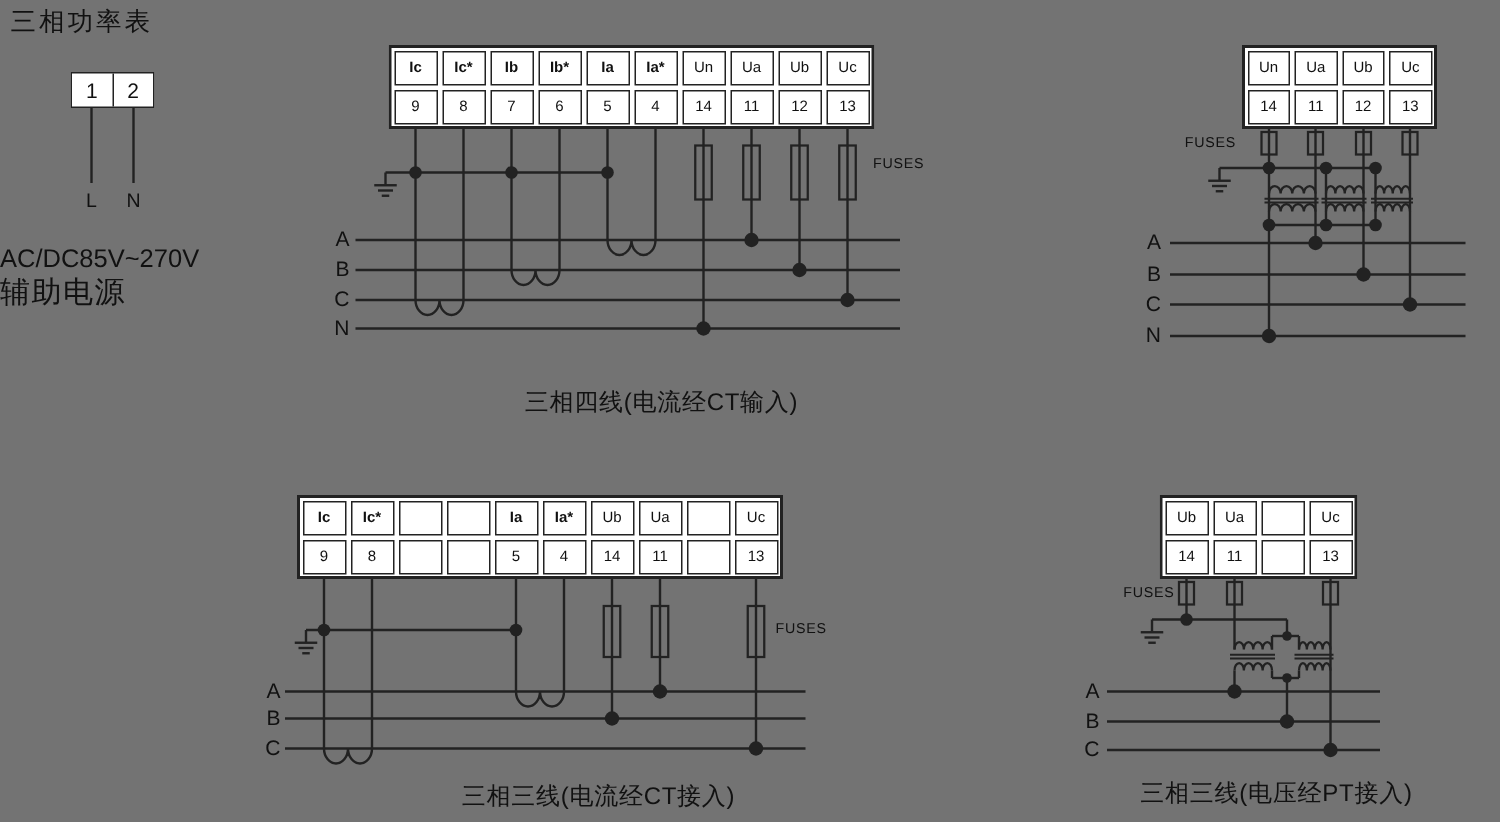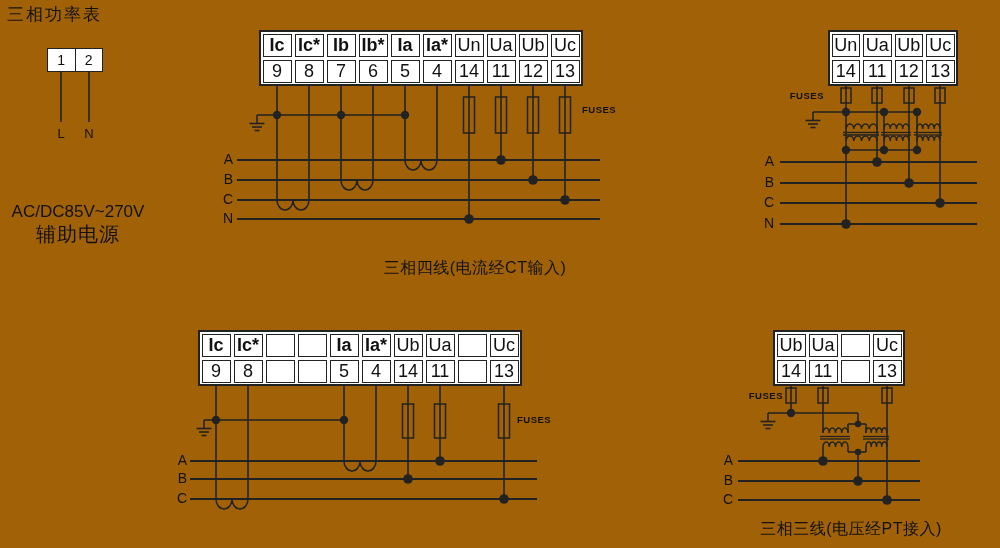--- a/index.html
+++ b/index.html
@@ -1,33 +1,33 @@
 <!DOCTYPE html>
 <html><head>
 <meta charset="utf-8">
 <style>
   html,body{margin:0;padding:0;background:#fff;}
-  .canvas{position:relative;width:1000px;height:548px;background:#a16207;overflow:hidden;
+  .canvas{position:relative;width:1000px;height:548px;background:#737373;overflow:hidden;
           font-family:"Liberation Sans","DejaVu Sans",sans-serif;color:#111;}
   svg.wires{position:absolute;left:0;top:0;z-index:0;}
   .abs{position:absolute;z-index:2;}
   .title{font-size:17px;letter-spacing:2px;font-weight:500;}
   .aux-box{display:flex;border:1.7px solid #222;background:#fff;box-sizing:border-box;}
   .aux-cell{flex:1;display:flex;align-items:center;justify-content:center;font-size:14px;}
   .aux-cell + .aux-cell{border-left:1.7px solid #222;}
   .wire-lab{font-size:13px;width:20px;text-align:center;}
-  .aux-text{width:156px;text-align:center;line-height:22px;margin-top:39px;}
+  .aux-text{width:156px;line-height:22px;}
   .aux-text .l1{font-size:17px;}
   .aux-text .l2{font-size:20px;letter-spacing:1px;}
   .strip{position:absolute;display:grid;grid-auto-rows:26px;border:2px solid #222;background:#fff;z-index:2;}
   .c{border:1.6px solid #222;margin:1.5px;display:flex;align-items:center;justify-content:center;
-     font-size:18px;background:#fff;overflow:hidden;}
+     font-size:10px;background:#fff;overflow:hidden;}
   .b{font-weight:bold;}
   .pl{font-size:14px;width:22px;text-align:right;z-index:2;}
-  .fuses-lab{font-size:9.5px;letter-spacing:0.5px;z-index:2;font-weight:bold;}
+  .fuses-lab{font-size:9.5px;letter-spacing:0.5px;z-index:2;}
   .fuses-lab.r{width:46px;text-align:right;}
   .caption{font-size:16px;letter-spacing:0.5px;white-space:nowrap;transform:translateX(-50%);z-index:2;}
 </style>
 </head>
 <body>
 
 <div class="canvas">
 
   <svg class="wires" width="1000" height="548">
       <g>
@@ -278,16 +278,17 @@
 
   <div class="abs pl" style="left:711px;top:452px;">A</div>
   <div class="abs pl" style="left:711px;top:472px;">B</div>
   <div class="abs pl" style="left:711px;top:491px;">C</div>
 
   <div class="abs fuses-lab" style="left:582px;top:104px;">FUSES</div>
   <div class="abs fuses-lab r" style="left:778px;top:90px;">FUSES</div>
   <div class="abs fuses-lab" style="left:517px;top:414px;">FUSES</div>
   <div class="abs fuses-lab r" style="left:737px;top:390px;">FUSES</div>
 
-  <div class="abs caption" style="left:441px;top:258px;margin-left:34px;">三相四线(电流经CT输入)</div>
+  <div class="abs caption" style="left:441px;top:258px;">三相四线(电流经CT输入)</div>
+  <div class="abs caption" style="left:399px;top:521px;">三相三线(电流经CT接入)</div>
   <div class="abs caption" style="left:851px;top:519px;">三相三线(电压经PT接入)</div>
 
 </div>
 
 </body></html>

